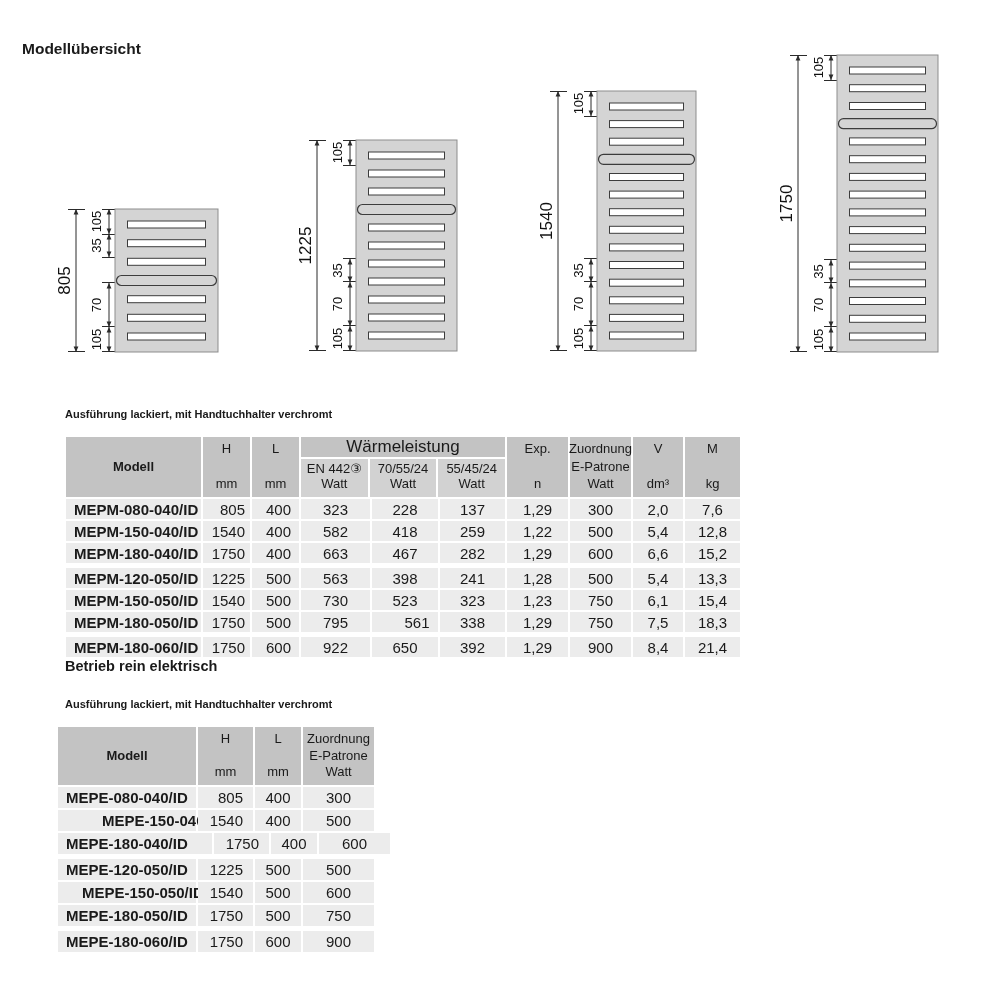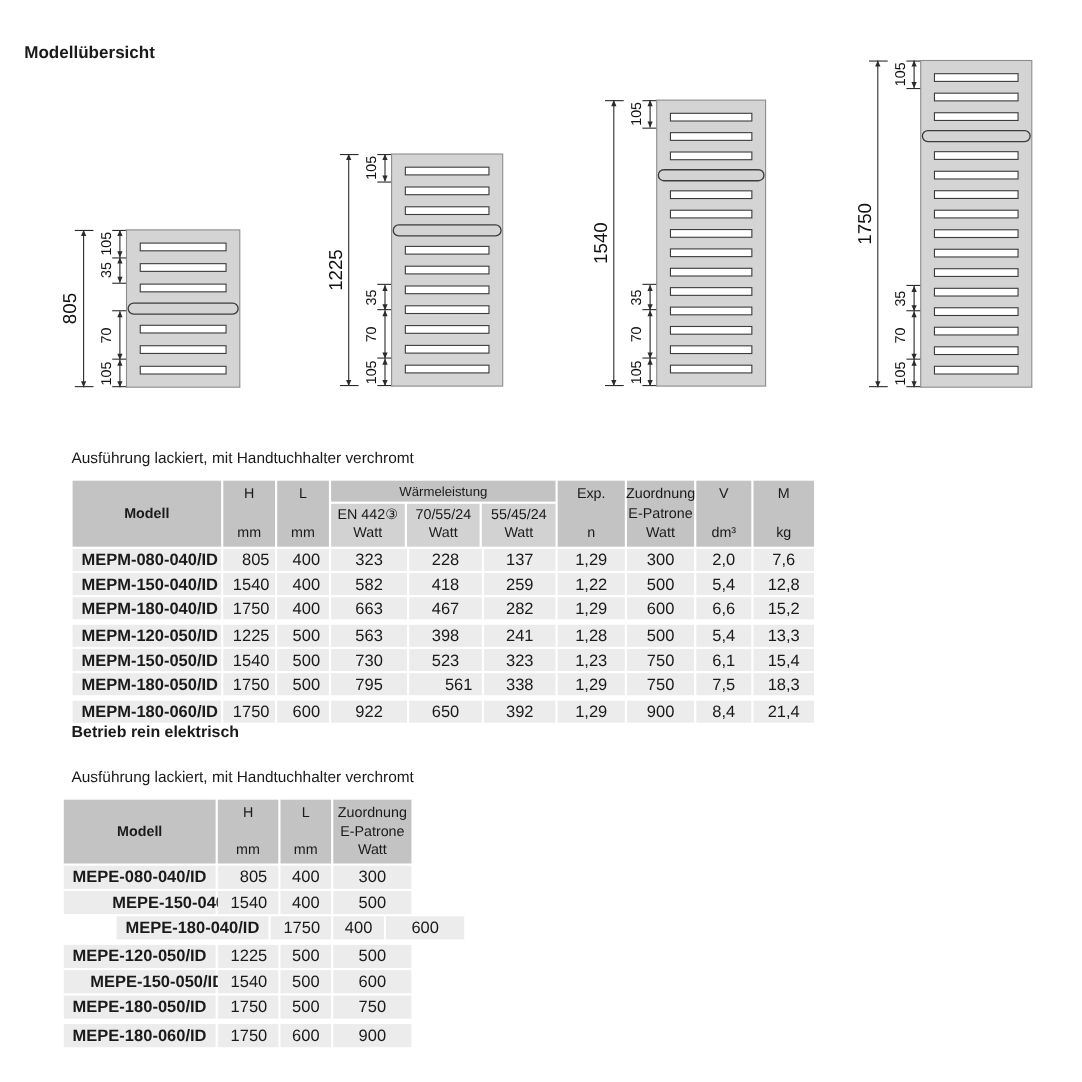--- a/index.html
+++ b/index.html
@@ -1,31 +1,31 @@
 <!DOCTYPE html>
 <html style="--hdr: #c3c3c3; --hdr2: #d2d2d2; --row: #ececec; --rad: #d4d4d4;"><head>
 <meta charset="utf-8">
 <style>
   html,body{margin:0;padding:0;background:#fff;}
   .page{position:relative;width:984px;height:984px;background:#fff;
         font-family:"Liberation Sans","DejaVu Sans",sans-serif;color:#1a1a1a;overflow:hidden;}
   .title{position:absolute;left:22px;top:40px;font-size:15.5px;font-weight:700;white-space:nowrap;}
   .sec-h{position:absolute;font-size:14.5px;font-weight:700;margin:0;white-space:nowrap;}
-  .sec-p{position:absolute;font-size:14px;font-weight:400;margin:0;white-space:nowrap;}
+  .sec-p{position:absolute;font-size:11px;font-weight:700;margin:0;white-space:nowrap;}
   #h2-1{left:65px;top:381px;} #p-1{left:65px;top:408px;}
   #h2-2{left:65px;top:658px;} #p-2{left:65px;top:698px;}
   #table1{position:absolute;left:66px;top:437px;}
   #table2{position:absolute;left:58px;top:727px;}
 
   .t-header{display:flex;gap:2px;margin-bottom:2px;}
   .hcell{background:var(--hdr,#c3c3c3);display:flex;flex-direction:column;justify-content:space-between;
          align-items:center;padding:4px 0 6px;box-sizing:border-box;font-size:13px;white-space:nowrap;}
   .hcell.modell{justify-content:center;font-weight:700;}
   .hgroup{display:flex;flex-direction:column;gap:2px;box-sizing:border-box;}
-  .hband{background:var(--hdr,#c3c3c3);height:22px;display:flex;align-items:center;justify-content:center;font-size:12px;}
+  .hband{background:var(--hdr,#c3c3c3);height:22px;display:flex;align-items:center;justify-content:center;font-size:17px;}
   .hsubrow{display:flex;gap:2px;flex:1;}
   .hsub{background:var(--hdr2,#d2d2d2);display:flex;flex-direction:column;justify-content:space-between;
         align-items:center;padding:2px 0 6px;box-sizing:border-box;font-size:13px;flex:1;white-space:nowrap;}
   .t-row{display:flex;gap:2px;margin-bottom:2px;}
   .t-row.break{margin-bottom:5px;}
   .cell{background:var(--row,#ececec);display:flex;align-items:center;justify-content:center;
         box-sizing:border-box;font-size:15px;white-space:nowrap;}
   .cell.model{justify-content:flex-start;padding-left:8px;font-weight:700;}
   .cell.right{justify-content:flex-end;}
 
@@ -381,21 +381,21 @@
         <div class="cell num" style="height: 21px; width: 46px;">400</div>
         <div class="cell num" style="height: 21px; width: 71px;">300</div>
       </div>
       <div class="t-row">
         <div class="cell model" style="height: 21px; width: 138px; padding-left: 44px;">MEPE-150-040/ID</div>
         <div class="cell num right" style="height: 21px; width: 55px; padding-right: 10px;">1540</div>
         <div class="cell num" style="height: 21px; width: 46px;">400</div>
         <div class="cell num" style="height: 21px; width: 71px;">500</div>
       </div>
       <div class="t-row break">
-        <div class="cell model" style="height: 21px; width: 138px; margin-left: 48px;">MEPE-180-040/ID</div>
+        <div class="cell model" style="height: 21px; width: 154px;">MEPE-180-040/ID</div>
         <div class="cell num right" style="height: 21px; width: 55px; padding-right: 10px;">1750</div>
         <div class="cell num" style="height: 21px; width: 46px;">400</div>
         <div class="cell num" style="height: 21px; width: 71px;">600</div>
       </div>
       <div class="t-row">
         <div class="cell model" style="height: 21px; width: 138px;">MEPE-120-050/ID</div>
         <div class="cell num right" style="height: 21px; width: 55px; padding-right: 10px;">1225</div>
         <div class="cell num" style="height: 21px; width: 46px;">500</div>
         <div class="cell num" style="height: 21px; width: 71px;">500</div>
       </div>

